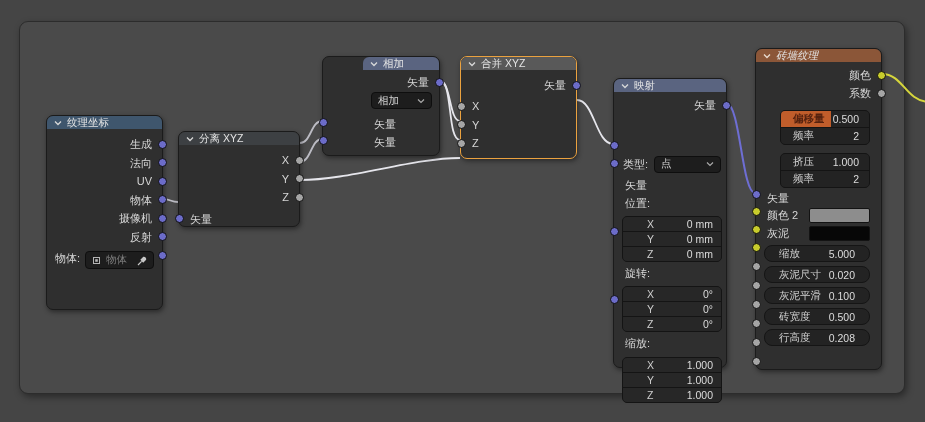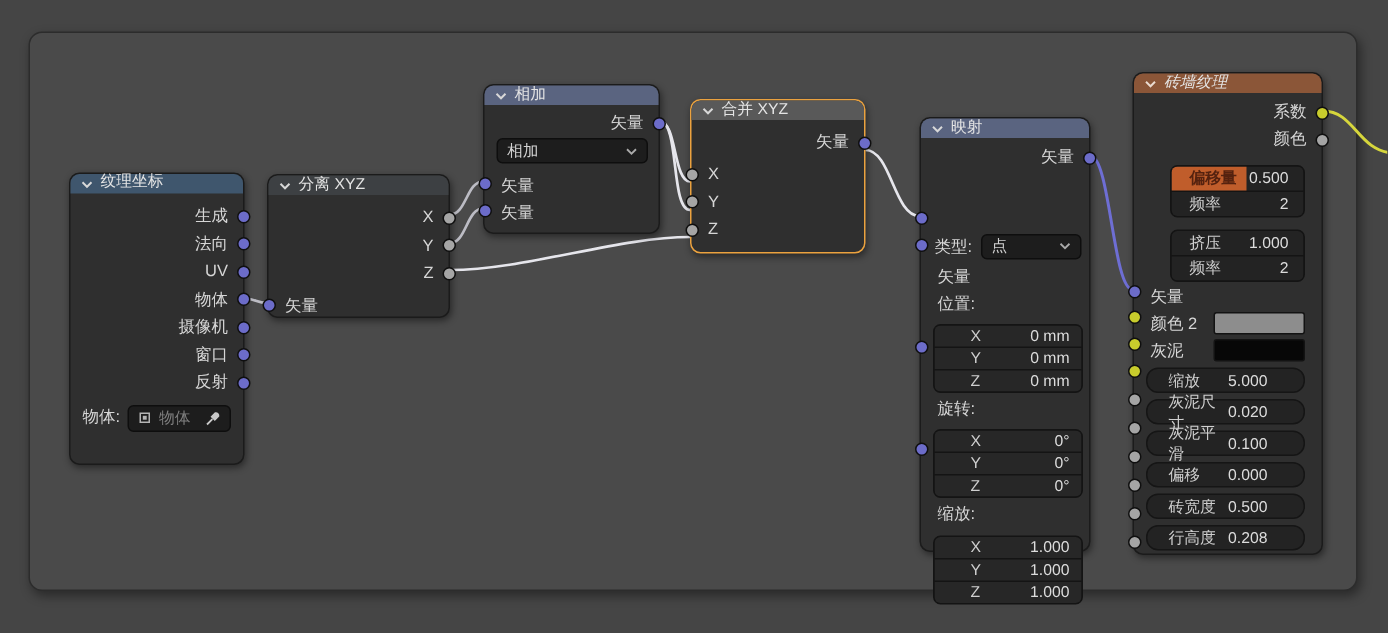--- a/index.html
+++ b/index.html
@@ -17,21 +17,21 @@
   .w.bright{stroke:var(--wire_bright);}
   .w.vec{stroke:var(--wire_vector);stroke-width:2px;}
   .w.col{stroke:var(--wire_color);stroke-width:2px;}
   
   .node{position:absolute;background:#2f2f2f;border:1px solid #1b1b1b;border-radius:7px;
         box-shadow:1px 2px 5px rgba(0,0,0,.45);z-index:2;color:#d6d6d6;font-size:11px;
         box-sizing:border-box;}
   .node.selected{border:1.5px solid var(--selection_outline);}
   .head{height:13px;border-radius:6px 6px 0 0;display:flex;align-items:center;gap:5px;
         padding:0 7px;font-size:10.5px;line-height:13px;color:#e4e4e4;white-space:nowrap;}
-  .h-texcoord{background:var(--header_texcoord);font-family:Liberation Mono, monospace;}
+  .h-texcoord{background:var(--header_texcoord);}
   .h-separate{background:var(--header_separate);}
   .h-add{background:var(--header_add);}
   .h-combine{background:var(--header_combine);}
   .h-mapping{background:var(--header_mapping);}
   .h-brick{background:var(--header_brick);font-style:italic;}
   .body{padding-top:6px;}
   .orow{height:18.5px;line-height:18.5px;text-align:right;padding-right:10px;white-space:nowrap;}
   .irow{height:18.5px;line-height:18.5px;text-align:left;padding-left:11px;white-space:nowrap;}
   .irow.h18{height:18px;line-height:18px;}
   .orow.h18{height:18px;line-height:18px;}
@@ -56,21 +56,21 @@
   .b-grp{margin:0 11px 0 24px;}
   .brow{height:16px;display:flex;align-items:center;background:#232323;font-size:10.5px;
         color:#cfcfcf;position:relative;}
   .brow .bl{padding-left:12px;z-index:1;}
   .brow .bv{margin-left:auto;padding-right:10px;color:#dcdcdc;z-index:1;}
   .fillbar{position:absolute;left:0;top:0;bottom:0;width:57%;}
   .fill-label{color:#55220f;font-weight:bold;}
   .pill{height:15px;border-radius:8px;background:#232323;border:1px solid #151515;
         display:flex;align-items:center;margin:0 11px 4px 8px;font-size:10.5px;color:#cfcfcf;}
   .pill .bl{padding-left:14px;}
-  .pill .bv{margin-left:auto;padding-right:24px;color:#dcdcdc;}
+  .pill .bv{margin-left:auto;padding-right:14px;color:#dcdcdc;}
   .crow{height:18px;display:flex;align-items:center;padding:0 11px 0 11px;gap:6px;}
   .swatch{margin-left:auto;width:59px;height:13px;border-radius:2px;border:1px solid #131313;}
   .lblrow{height:18px;line-height:18px;padding-left:11px;}
   .typerow{height:20px;display:flex;align-items:center;padding:0 5px 0 9px;gap:6px;margin-top:40px;}
   .typerow .dd{flex:1;}
   .objrow{height:18px;display:flex;align-items:flex-start;padding:0 8px;gap:5px;margin-top:5px;}
   .objfield{flex:1;height:16px;background:#1d1d1d;border:1px solid #0e0e0e;border-radius:4px;
             display:flex;align-items:center;gap:4px;padding:0 5px;}
   .ph{color:#7f7f7f;font-size:10.5px;}
   .cbrow{height:16px;display:flex;align-items:center;padding:0 8px;gap:6px;margin-top:2px;}
@@ -105,21 +105,20 @@
           <polyline points="1,2.5 4,5.5 7,2.5" fill="none" stroke="#d8d8d8" stroke-width="1.3"></polyline>
         </svg>
       <span>纹理坐标</span>
     </div>
     <div class="body">
       <div class="orow"><span>生成</span></div>
       <div class="orow"><span>法向</span></div>
       <div class="orow"><span>UV</span></div>
       <div class="orow"><span>物体</span></div>
       <div class="orow"><span>摄像机</span></div>
-      <div class="orow"><span>窗口</span></div>
       <div class="orow"><span>反射</span></div>
       <div class="objrow">
         <span>物体:</span>
         <div class="objfield">
           <svg width="11" height="11" viewBox="0 0 11 11">
               <rect x="2.5" y="2.5" width="6" height="6" fill="none" stroke="#b5b5b5" stroke-width="1"></rect>
               <rect x="4.2" y="4.2" width="2.6" height="2.6" fill="#b5b5b5"></rect>
             </svg>
           <span class="ph">物体</span>
           <svg style="margin-left:auto" width="11" height="11" viewBox="0 0 11 11">
@@ -130,41 +129,41 @@
     </div>
     <span class="sock r vec" style="top:23.8px"></span>
     <span class="sock r vec" style="top:42.3px"></span>
     <span class="sock r vec" style="top:60.8px"></span>
     <span class="sock r vec" style="top:79.3px"></span>
     <span class="sock r vec" style="top:97.8px"></span>
     <span class="sock r vec" style="top:116.3px"></span>
     <span class="sock r vec" style="top:134.8px"></span>
   </div>
 
-  <div class="node" style="left:178px;top:116px;width:122px;height:96px;">
+  <div class="node" style="left:178px;top:131px;width:122px;height:96px;">
     <div class="head h-separate">
       <svg class="chev" width="8" height="8" viewBox="0 0 8 8">
           <polyline points="1,2.5 4,5.5 7,2.5" fill="none" stroke="#d8d8d8" stroke-width="1.3"></polyline>
         </svg>
       <span>分离 XYZ</span>
     </div>
     <div class="body">
       <div class="orow"><span>X</span></div>
       <div class="orow"><span>Y</span></div>
       <div class="orow"><span>Z</span></div>
       <div class="spacer3"></div>
       <div class="irow"><span>矢量</span></div>
     </div>
     <span class="sock r val" style="top:23.8px"></span>
     <span class="sock r val" style="top:42.3px"></span>
     <span class="sock r val" style="top:60.8px"></span>
     <span class="sock l vec" style="top:82.3px"></span>
   </div>
 
-  <div class="node" style="left:322px;top:56px;width:118px;height:100px;">
+  <div class="node" style="left:322px;top:56px;width:118px;height:100px;padding-left:40px;">
     <div class="head h-add">
       <svg class="chev" width="8" height="8" viewBox="0 0 8 8">
           <polyline points="1,2.5 4,5.5 7,2.5" fill="none" stroke="#d8d8d8" stroke-width="1.3"></polyline>
         </svg>
       <span>相加</span>
     </div>
     <div class="body" style="padding-top:4px;">
       <div class="orow h16"><span>矢量</span></div>
       <div class="dd adddd">
         <span>相加</span>
@@ -173,21 +172,21 @@
           </svg>
       </div>
       <div class="irow h18 addin1"><span>矢量</span></div>
       <div class="irow h18"><span>矢量</span></div>
     </div>
     <span class="sock r vec" style="top:20.5px"></span>
     <span class="sock l vec" style="top:60.5px"></span>
     <span class="sock l vec" style="top:78.5px"></span>
   </div>
 
-  <div class="node selected" style="left:460px;top:66px;width:117px;height:103px;">
+  <div class="node selected" style="left:460px;top:56px;width:117px;height:103px;">
     <div class="head h-combine">
       <svg class="chev" width="8" height="8" viewBox="0 0 8 8">
           <polyline points="1,2.5 4,5.5 7,2.5" fill="none" stroke="#d8d8d8" stroke-width="1.3"></polyline>
         </svg>
       <span>合并 XYZ</span>
     </div>
     <div class="body">
       <div class="orow h18"><span>矢量</span></div>
       <div class="spacer3"></div>
       <div class="irow"><span>X</span></div>
@@ -276,22 +275,22 @@
   </div>
 
   <div class="node" style="left:755px;top:48px;width:127px;height:322px;">
     <div class="head h-brick">
       <svg class="chev" width="8" height="8" viewBox="0 0 8 8">
           <polyline points="1,2.5 4,5.5 7,2.5" fill="none" stroke="#eadbd0" stroke-width="1.3"></polyline>
         </svg>
       <span>砖墙纹理</span>
     </div>
     <div class="body" style="padding-top:4px;">
+      <div class="orow h18"><span>颜色</span></div>
       <div class="orow h18"><span>系数</span></div>
-      <div class="orow h18"><span>颜色</span></div>
       <div class="spacer8"></div>
       <div class="grp b-grp">
         <div class="brow">
           <span class="fillbar" style="background:var(--slider_fill)"></span>
           <span class="bl fill-label">偏移量</span>
           <span class="bv">0.500</span>
         </div>
         <div class="brow">
           <span class="bl">频率</span>
           <span class="bv">2</span>
@@ -323,24 +322,20 @@
           <span class="bl">缩放</span>
           <span class="bv">5.000</span>
         </div>
       <div class="pill">
           <span class="bl">灰泥尺寸</span>
           <span class="bv">0.020</span>
         </div>
       <div class="pill">
           <span class="bl">灰泥平滑</span>
           <span class="bv">0.100</span>
-        </div>
-      <div class="pill">
-          <span class="bl">偏移</span>
-          <span class="bv">0.000</span>
         </div>
       <div class="pill">
           <span class="bl">砖宽度</span>
           <span class="bv">0.500</span>
         </div>
       <div class="pill">
           <span class="bl">行高度</span>
           <span class="bv">0.208</span>
         </div>
     </div>

